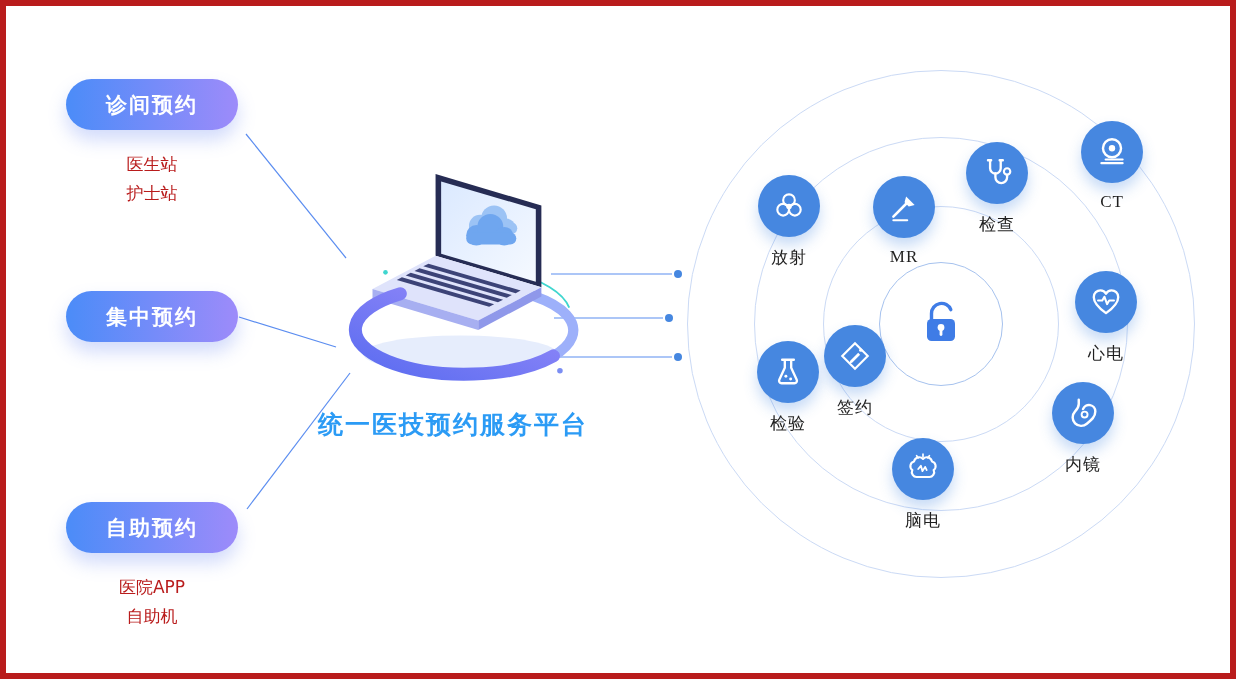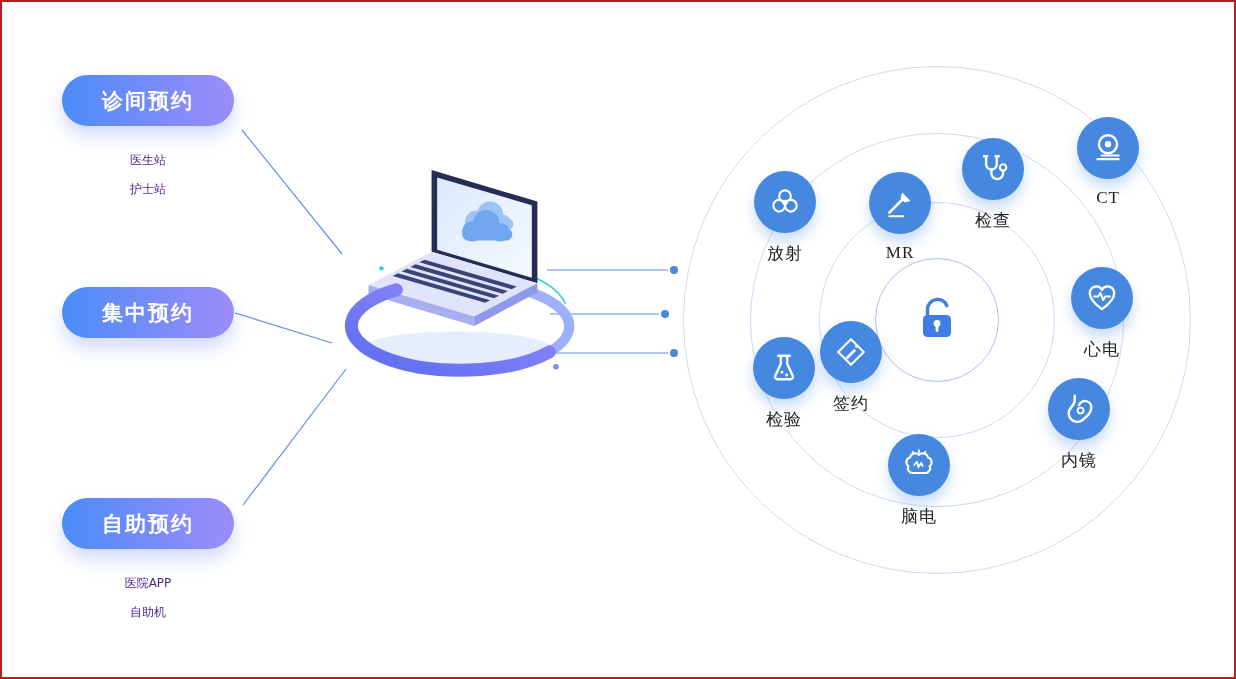--- a/index.html
+++ b/index.html
@@ -4,36 +4,36 @@
 <style>
   * { margin:0; padding:0; box-sizing:border-box; }
   body {
     font-family: "DejaVu Sans", "Liberation Sans", sans-serif;
     background:#ffffff;
   }
   .canvas {
     position:relative;
     width:1236px; height:679px;
     background:#ffffff;
-    border:2px solid #b91c1c;
+    border:6px solid #b91c1c;
     overflow:hidden;
   }
   svg.connectors {
     position:absolute; left:0; top:0; pointer-events:none;
   }
   
   .channel { position:absolute; left:60px; width:172px; text-align:center; }
   .pill {
     width:172px; height:51px; border-radius:26px;
     display:flex; align-items:center; justify-content:center;
     color:#fff; font-size:21px; font-weight:bold; letter-spacing:2px;
     background:linear-gradient(90deg, #4B8CF8 0%, #9D8BFA 100%);
     box-shadow:0 10px 18px rgba(95,125,240,.28);
   }
-  .channel-items { margin-top:20px; font-size:12px; color:#4c1d95; line-height:29px; }
+  .channel-items { margin-top:20px; font-size:17px; color:#b91c1c; line-height:29px; }
   
   .hub-illustration { position:absolute; left:320px; top:155px; width:260px; height:232px; }
   .hub-title {
     position:absolute; left:297px; top:402px; width:300px;
     text-align:center; font-size:25px; font-weight:bold;
     letter-spacing:2px; color:#2B9BF5;
   }
   
   .ring { position:absolute; border:1px solid #CBDAF5; border-radius:50%; }
   .ring.core { border:1.5px solid #A6C2EE; }
@@ -133,20 +133,21 @@
       <polygon points="100.7,115.6 200.2,144.5 194.7,147.3 95.3,118.4"></polygon>
       <polygon points="91.2,120.5 190.7,149.4 185.2,152.2 85.8,123.3"></polygon>
       <polygon points="81.7,125.4 181.1,154.3 175.7,157.1 76.2,128.2"></polygon>
     </g>
 
     <path d="M245 210 A118 48 0 1 1 80 143" fill="none" stroke="url(#swGrad)" stroke-width="14" stroke-linecap="round"></path>
     <circle cx="252" cy="226" r="3" fill="#7b8ef3"></circle>
     <circle cx="64" cy="120" r="2.5" fill="#3fd6cf"></circle>
   </svg>
 
+  <div class="hub-title">统一医技预约服务平台</div>
 
   <div class="ring" style="left:681px;top:64px;width:508px;height:508px"></div>
   <div class="ring" style="left:748px;top:131px;width:374px;height:374px"></div>
   <div class="ring" style="left:817px;top:200px;width:236px;height:236px"></div>
   <div class="ring core" style="left:873px;top:256px;width:124px;height:124px"></div>
 
   <svg class="lock-icon" viewBox="0 0 64 64">
     <path d="M22.5 27 v-5.5 a10 10 0 0 1 19.3 -3.8" fill="none" stroke="#3F7CE6" stroke-width="3.4" stroke-linecap="round"></path>
     <rect x="18" y="27" width="28" height="22" rx="4.5" fill="#3F7CE6"></rect>
     <circle cx="32" cy="35.5" r="3.4" fill="#fff"></circle>

